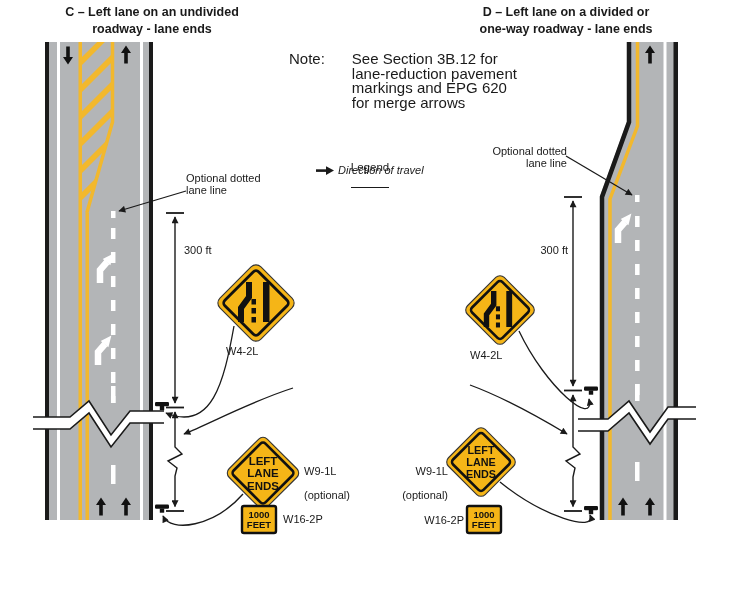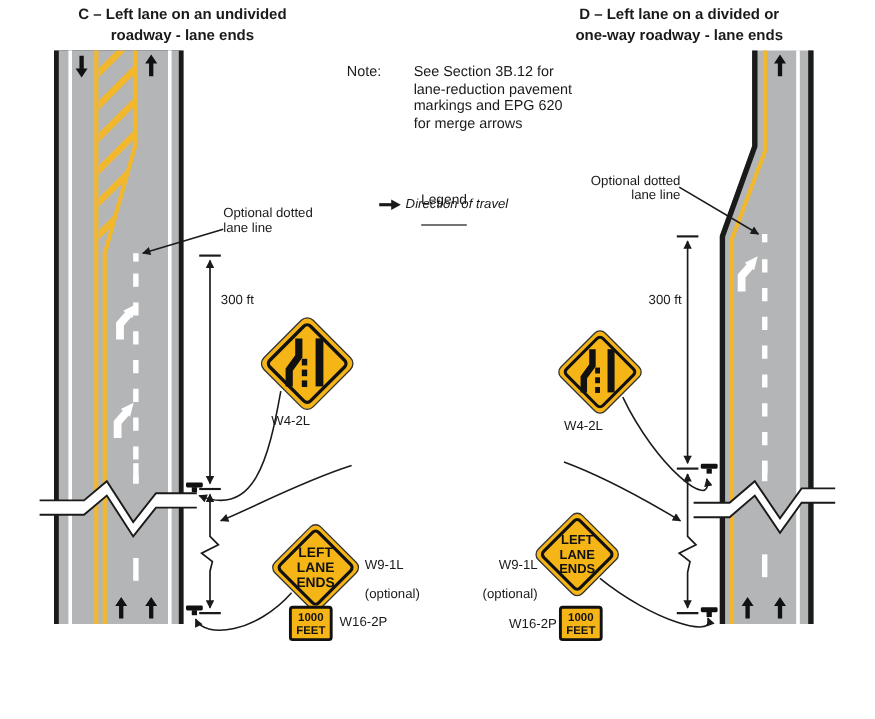--- a/index.html
+++ b/index.html
@@ -2,21 +2,21 @@
 <html><head>
 <meta charset="utf-8">
 <style>
   html,body{margin:0;padding:0;background:#fff;}
   #canvas{position:relative;width:729px;height:599px;background:#fff;overflow:hidden;
           font-family:"Liberation Sans",sans-serif;color:#1a1a1a;}
   #diagram-svg{position:absolute;left:0;top:0;}
   .lbl{position:absolute;white-space:pre-line;color:#1a1a1a;}
   .title{font-weight:bold;font-size:12.5px;line-height:17px;text-align:center;}
   .body11{font-size:11px;line-height:12px;}
-  .note-wrap{position:absolute;display:flex;gap:7px;font-size:12px;line-height:14.5px;}
+  .note-wrap{position:absolute;display:flex;gap:7px;font-size:15px;line-height:14.5px;}
   .center{}
   .right{text-align:right;}
   .legend-title{font-size:11.5px;border-bottom:1.2px solid #1a1a1a;padding-bottom:14px;}
   svg text{font-family:"Liberation Sans",sans-serif;}
   .signtext{font-weight:bold;fill:#111;text-anchor:middle;}
 </style>
 </head>
 <body>
 
 <div id="canvas">

